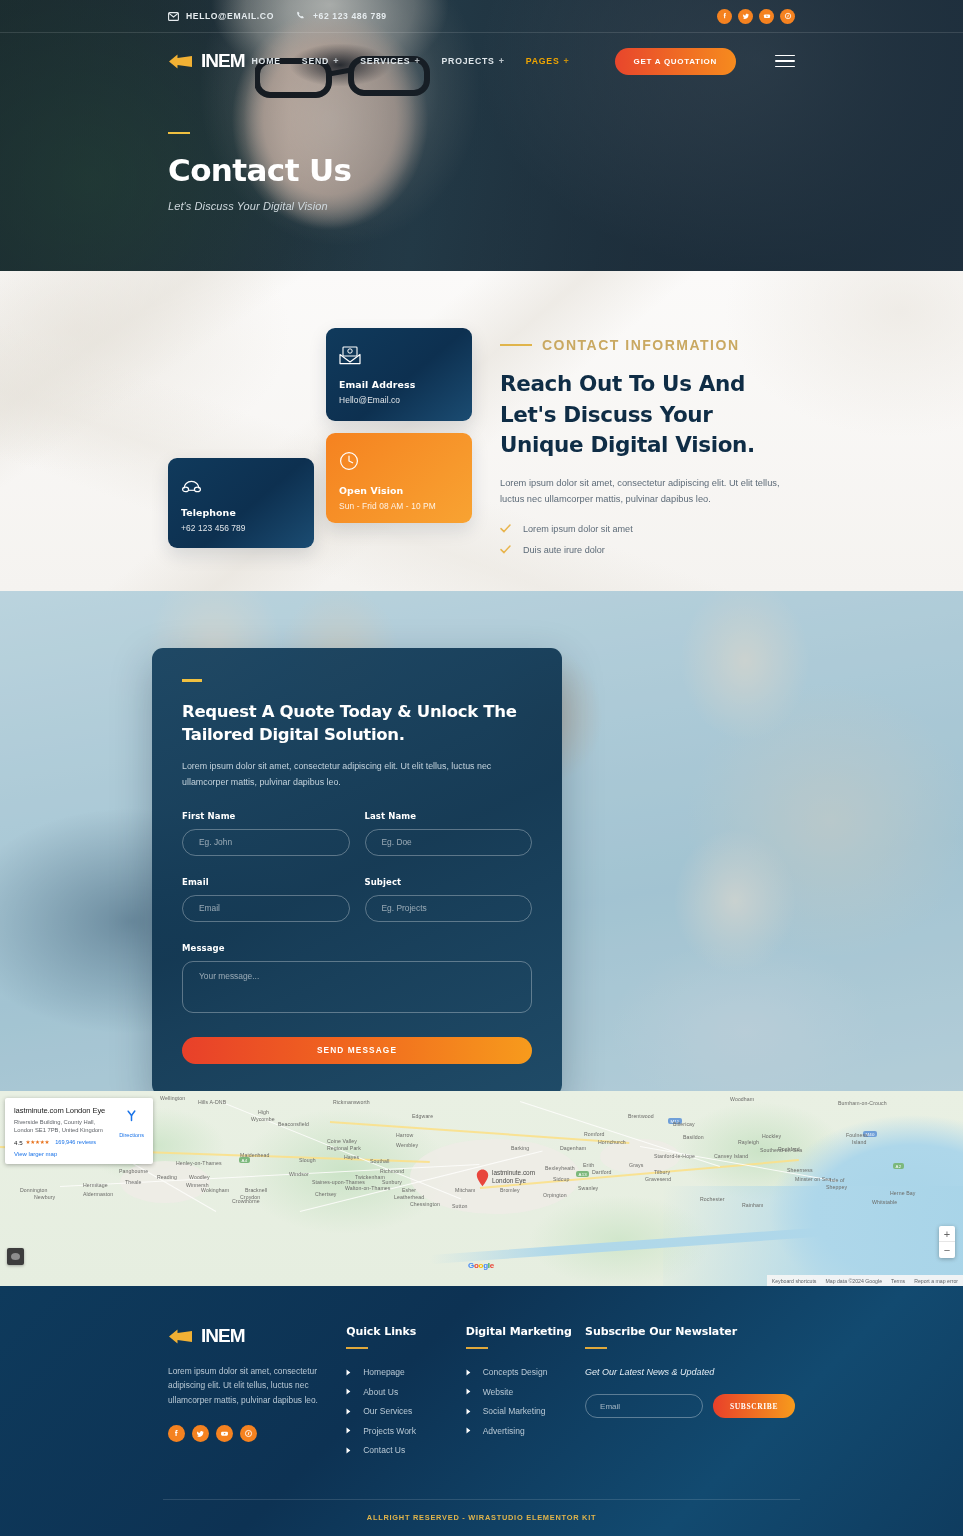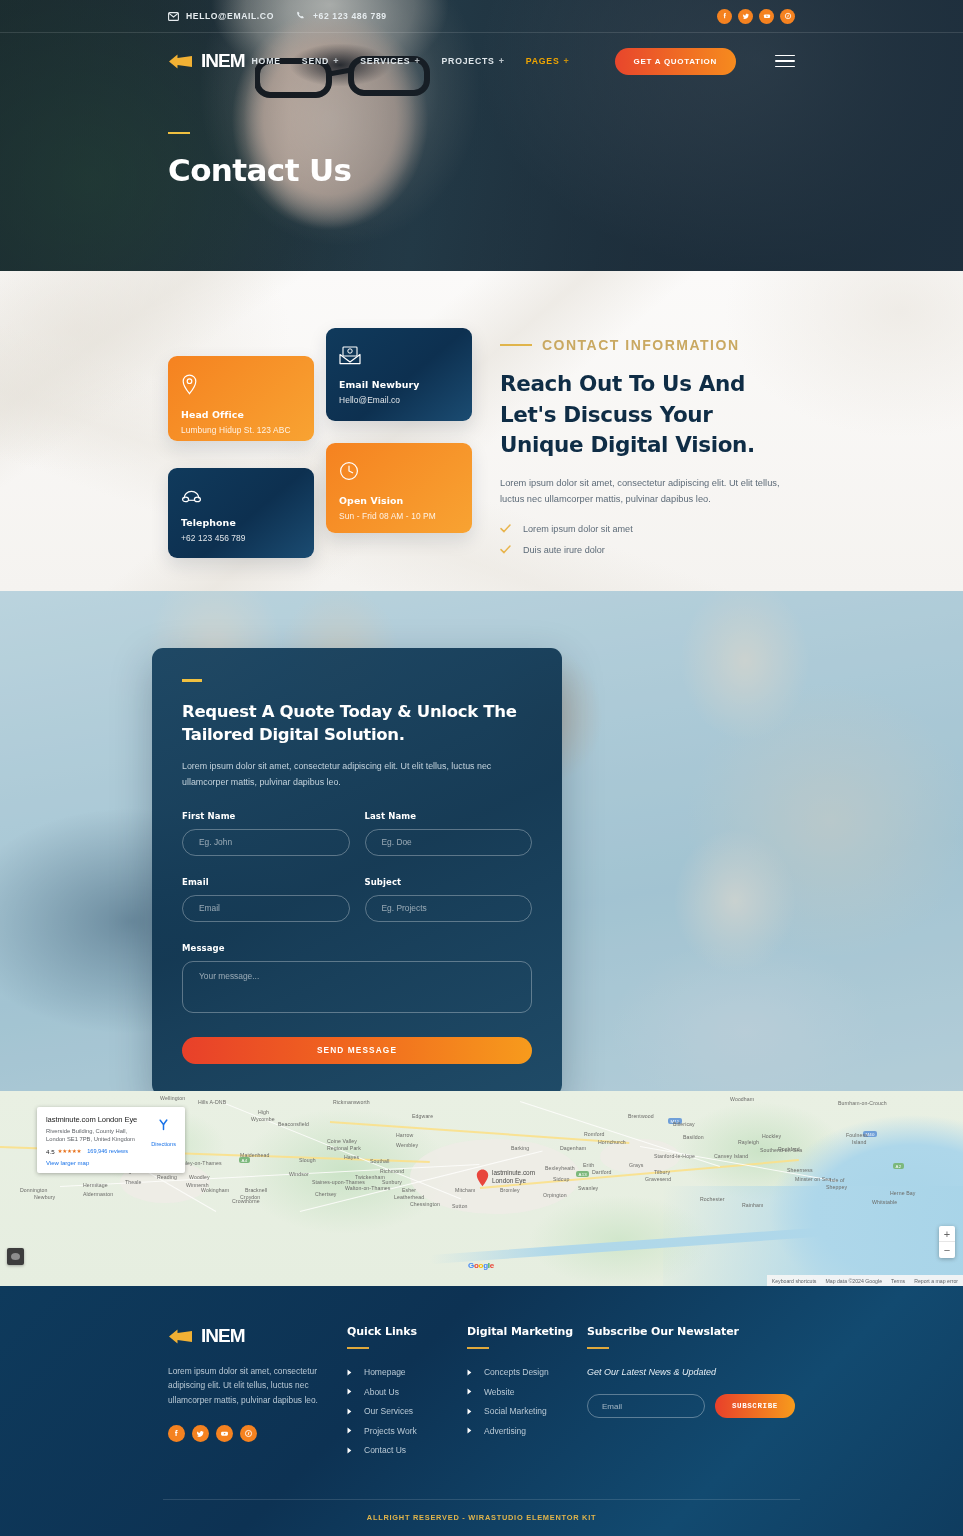--- a/index.html
+++ b/index.html
@@ -227,23 +227,23 @@
   .city-blob { position: absolute; border-radius: 50%; background: rgba(238,236,230,0.85); }
   .map-label { position: absolute; font-size: 5.2px; color: #6b6b68; letter-spacing: 0.1px; white-space: nowrap; }
   .map-shield { position: absolute; font-size: 4.4px; color: #fff; background: #6f9fd8;
     border-radius: 2px; padding: 0.5px 2.5px; letter-spacing: 0.2px; }
   .map-shield.green { background: #7cb87c; }
   .marker-pin { width: 13px; height: 18px; }
   .marker-text { position: absolute; left: 16px; top: 0px; font-size: 6.4px; color: #4b4b49;
     line-height: 1.25; white-space: nowrap; font-weight: 500; }
 
   .map-card {
-    position: absolute; left: 5px; top: 16px; width: 148px;
+    position: absolute; left: 5px; top: 7px; width: 148px;
     background: #fff; border-radius: 2px; padding: 8px 9px 7px;
-    box-shadow: 0 1px 4px rgba(0,0,0,0.3); z-index: 6; margin-left: 32px;
+    box-shadow: 0 1px 4px rgba(0,0,0,0.3); z-index: 6;
   }
   .mc-title { font-size: 7.6px; color: #222; font-weight: 400; letter-spacing: -0.1px; }
   .mc-addr { font-size: 5.8px; color: #5f6368; line-height: 1.45; margin-top: 3px; }
   .mc-rating { display: flex; align-items: center; gap: 3px; margin-top: 4px; }
   .mc-score { font-size: 6.2px; color: #202124; }
   .mc-stars { font-size: 5.6px; color: #e7711b; letter-spacing: -0.3px; }
   .mc-reviews { font-size: 5.6px; color: #1a73e8; margin-left: 3px; }
   .mc-link { font-size: 6px; color: #1a73e8; margin-top: 5px; display: block; }
   .mc-dir { position: absolute; right: 9px; top: 11px; text-align: center; }
   .mc-dir svg { display: block; margin: 0 auto 1px; }
@@ -288,21 +288,21 @@
   .flink span { color: #b9c9d5; font-size: 8.5px; }
   .fnews-tag { color: #e5eef4; font-size: 9px; font-style: italic; margin-bottom: 17px; }
   .fnews-row { display: flex; align-items: center; gap: 10px; }
   .fnews-input { width: 118px; height: 24px; border-radius: 13px; background: transparent;
     border: 1px solid rgba(255,255,255,0.32); color: #fff; font-size: 8px; padding: 0 14px;
     font-family: "Liberation Sans", sans-serif; outline: none; }
   .fnews-input::placeholder { color: rgba(255,255,255,0.6); }
   .btn-sub { height: 24px; padding: 0 17px; border: none; border-radius: 13px;
     background: linear-gradient(90deg, #e8402a 0%, #f79b1c 100%); color: #fff;
     font-size: 7.5px; font-weight: 800; letter-spacing: 0.6px; cursor: pointer;
-    font-family: Liberation Mono, monospace; }
+    font-family: Liberation Serif, serif; }
   .footer-div { position: absolute; left: 163px; right: 163px; bottom: 36px; height: 1px;
     background: rgba(255,255,255,0.13); }
   .copyright { position: absolute; left: 0; right: 0; bottom: 14px; text-align: center;
     color: #e0b44b; font-size: 7.4px; font-weight: 700; letter-spacing: 0.75px; }
 </style>
 </head>
 <body>
 
 <div class="page">
 
@@ -393,48 +393,39 @@
           <i></i>
           <i></i>
           <i></i>
         </div>
       </nav>
     </div>
 
     <div class="hero-content">
       <div class="hero-dash"></div>
       <h1 class="hero-title">Contact Us</h1>
+      <div class="hero-sub">Let's Discuss Your Digital Vision</div>
     </div>
   </section>
 
   <section class="info-section">
     <div class="paper-bg"></div>
     <div class="info-inner">
 
       <div class="cards-grid">
-        <div class="icard orange card-a">
-          <div class="icard-ic">
-            <svg width="17" height="21" viewBox="0 0 17 21">
-              <path d="M8.5 1.1C5 1.1 2.2 3.9 2.2 7.3c0 4.7 6.3 12.4 6.3 12.4s6.3-7.7 6.3-12.4c0-3.4-2.8-6.2-6.3-6.2z" fill="none" stroke="#fff" stroke-width="1.2"></path>
-              <circle cx="8.5" cy="7.2" r="2.3" fill="none" stroke="#fff" stroke-width="1.2"></circle>
-            </svg>
-          </div>
-          <div class="icard-title">Head Office</div>
-          <div class="icard-text">Lumbung Hidup St. 123 ABC</div>
-        </div>
 
         <div class="icard navy card-b">
           <div class="icard-ic">
             <svg width="22" height="19" viewBox="0 0 22 19">
               <rect x="4" y="1" width="14" height="9" rx="0.8" fill="none" stroke="#fff" stroke-width="1.1"></rect>
               <circle cx="11" cy="5" r="2.2" fill="none" stroke="#fff" stroke-width="1"></circle>
               <path d="M1 8.5 L11 16 L21 8.5 L21 17.6 L1 17.6 Z" fill="none" stroke="#fff" stroke-width="1.2" stroke-linejoin="round"></path>
             </svg>
           </div>
-          <div class="icard-title">Email Newbury</div>
+          <div class="icard-title">Email Address</div>
           <div class="icard-text">Hello@Email.co</div>
         </div>
 
         <div class="icard navy card-c">
           <div class="icard-ic">
             <svg width="21" height="17" viewBox="0 0 21 17">
               <path d="M3 12.5 C3 8.5 6.3 5.4 10.5 5.4 C14.7 5.4 18 8.5 18 12.5" fill="none" stroke="#fff" stroke-width="1.2"></path>
               <ellipse cx="4.6" cy="13.4" rx="3" ry="2.2" fill="none" stroke="#fff" stroke-width="1.2"></ellipse>
               <ellipse cx="16.4" cy="13.4" rx="3" ry="2.2" fill="none" stroke="#fff" stroke-width="1.2"></ellipse>
               <path d="M7.5 14.3 L13.5 14.3" stroke="#fff" stroke-width="1.1"></path>

